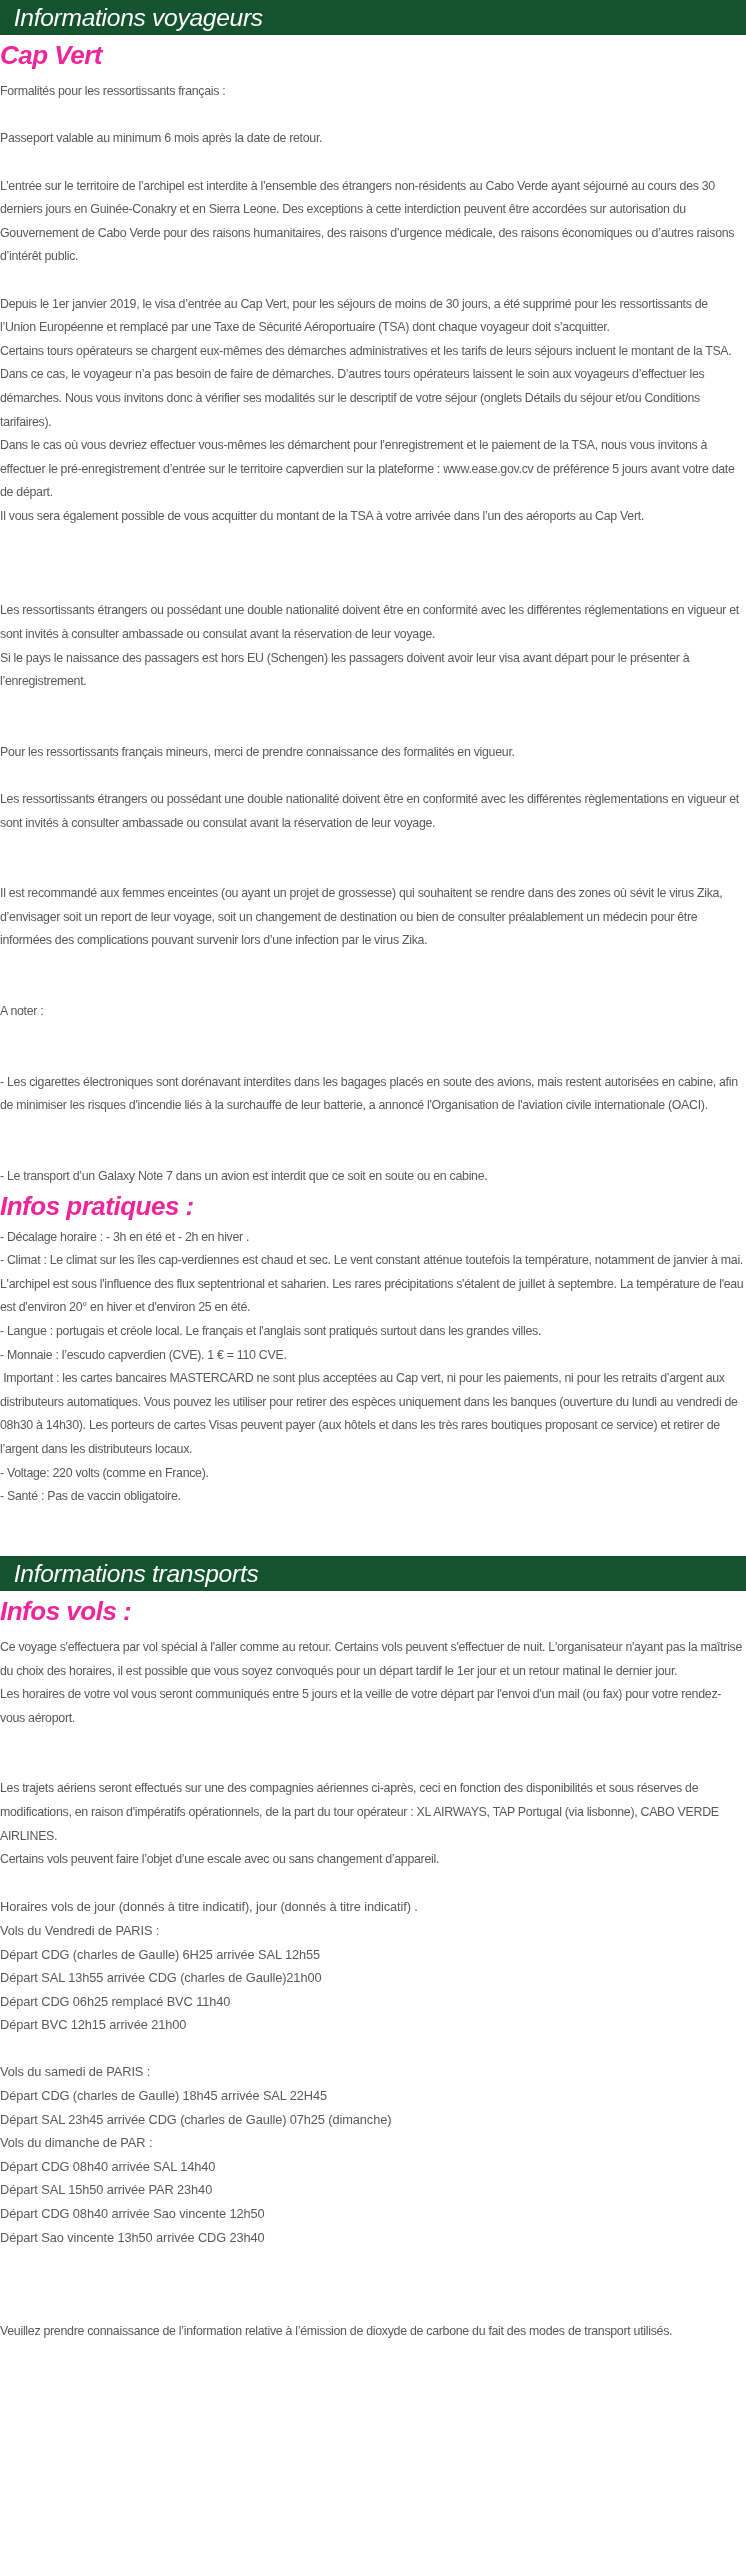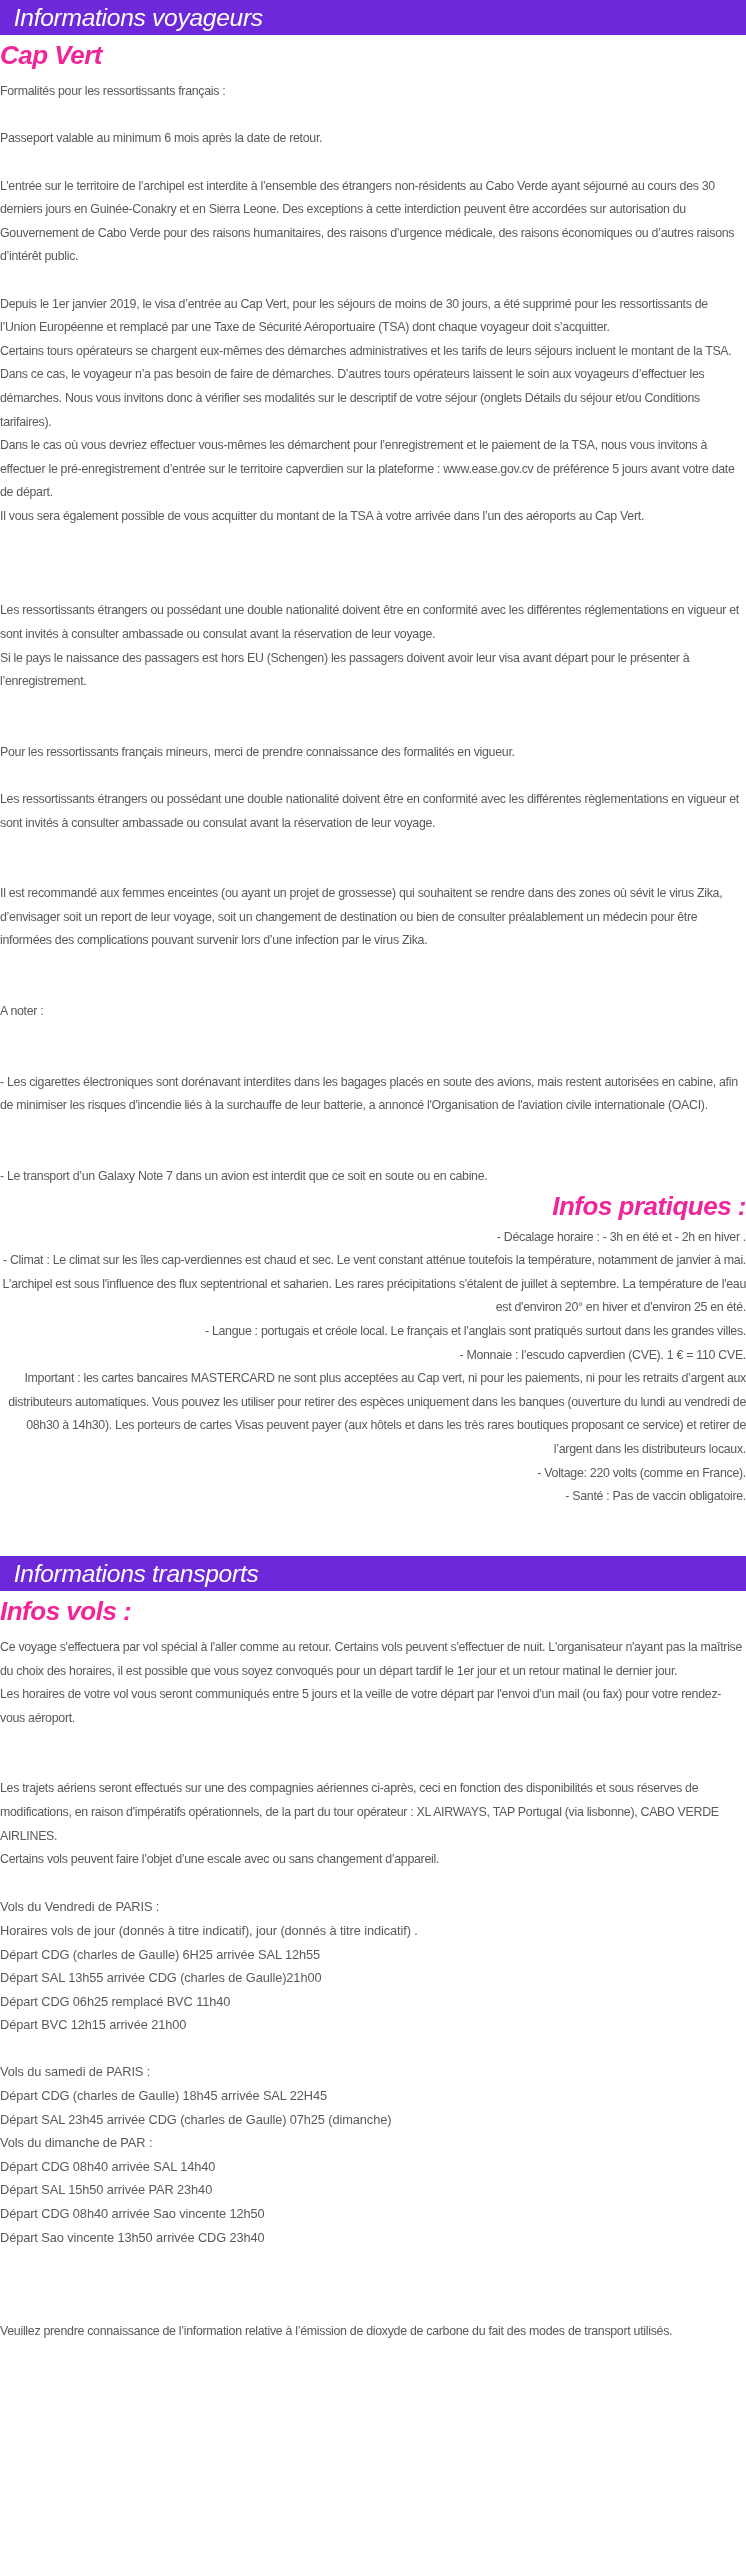--- a/index.html
+++ b/index.html
@@ -2,21 +2,21 @@
 <html><head>
 <meta charset="utf-8">
 <style>
   html, body { margin: 0; padding: 0; background: #ffffff; }
   body {
     width: 746px;
     font-family: "Liberation Sans", "DejaVu Sans", sans-serif;
     color: #555555;
   }
   .band {
-    background: #6d28d9;
+    background: #14532d;
     color: #ffffff;
     font-style: italic;
     font-size: 24.6px;
     line-height: 35px;
     height: 35px;
     padding-left: 13.8px;
     letter-spacing: -0.3px;
     white-space: nowrap;
     overflow: hidden;
   }
@@ -68,21 +68,21 @@
   <div class="sp2"></div>
   <p class="t">Il est recommandé aux femmes enceintes (ou ayant un projet de grossesse) qui souhaitent se rendre dans des zones où sévit le virus Zika, d’envisager soit un report de leur voyage, soit un changement de destination ou bien de consulter préalablement un médecin pour être informées des complications pouvant survenir lors d’une infection par le virus Zika.</p>
   <div class="sp2"></div>
   <p class="t">A noter :</p>
   <div class="sp2"></div>
   <p class="t">- Les cigarettes électroniques sont dorénavant interdites dans les bagages placés en soute des avions, mais restent autorisées en cabine, afin de minimiser les risques d'incendie liés à la surchauffe de leur batterie, a annoncé l'Organisation de l'aviation civile internationale (OACI).</p>
   <div class="sp2"></div>
   <p class="t">- Le transport d’un Galaxy Note 7 dans un avion est interdit que ce soit en soute ou en cabine.</p>
 </section>
 
-<section style="margin-top:3.9px;text-align:right;">
+<section style="margin-top:3.9px;">
   <div class="h2" style="margin-top:3.9px;margin-bottom:3.9px;">Infos pratiques :</div>
   <p class="t">- Décalage horaire : - 3h en été et - 2h en hiver .</p>
   <p class="t">- Climat : Le climat sur les îles cap-verdiennes est chaud et sec. Le vent constant atténue toutefois la température, notamment de janvier à mai. L'archipel est sous l'influence des flux septentrional et saharien. Les rares précipitations s'étalent de juillet à septembre. La température de l'eau est d'environ 20° en hiver et d'environ 25 en été.</p>
   <p class="t">- Langue : portugais et créole local. Le français et l'anglais sont pratiqués surtout dans les grandes villes.</p>
   <p class="t">- Monnaie : l’escudo capverdien (CVE). 1 € = 110 CVE.</p>
   <p class="t" style="white-space:pre-wrap;"> Important : les cartes bancaires MASTERCARD ne sont plus acceptées au Cap vert, ni pour les paiements, ni pour les retraits d’argent aux distributeurs automatiques. Vous pouvez les utiliser pour retirer des espèces uniquement dans les banques (ouverture du lundi au vendredi de 08h30 à 14h30). Les porteurs de cartes Visas peuvent payer (aux hôtels et dans les très rares boutiques proposant ce service) et retirer de l’argent dans les distributeurs locaux.</p>
   <p class="t">- Voltage: 220 volts (comme en France).</p>
   <p class="t">- Santé : Pas de vaccin obligatoire.</p>
 </section>
 
@@ -90,22 +90,22 @@
   <div class="band">Informations transports</div>
   <div class="h2">Infos vols :</div>
   <p class="t">Ce voyage s'effectuera par vol spécial à l'aller comme au retour. Certains vols peuvent s'effectuer de nuit. L'organisateur n'ayant pas la maîtrise du choix des horaires, il est possible que vous soyez convoqués pour un départ tardif le 1er jour et un retour matinal le dernier jour.</p>
   <p class="t">Les horaires de votre vol vous seront communiqués entre 5 jours et la veille de votre départ par l'envoi d'un mail (ou fax) pour votre rendez-vous aéroport.</p>
   <div class="sp2"></div>
   <p class="t">Les trajets aériens seront effectués sur une des compagnies aériennes ci-après, ceci en fonction des disponibilités et sous réserves de modifications, en raison d'impératifs opérationnels, de la part du tour opérateur : XL AIRWAYS, TAP Portugal (via lisbonne), CABO VERDE AIRLINES.</p>
   <p class="t">Certains vols peuvent faire l’objet d’une escale avec ou sans changement d’appareil.</p>
   <div class="sp1"></div>
 
   <div class="schedule">
+    <p class="t">Horaires vols de jour (donnés à titre indicatif), jour (donnés à titre indicatif) .</p>
     <p class="t">Vols du Vendredi de PARIS :</p>
-    <p class="t">Horaires vols de jour (donnés à titre indicatif), jour (donnés à titre indicatif) .</p>
     <p class="t">Départ CDG (charles de Gaulle) 6H25 arrivée SAL 12h55</p>
     <p class="t">Départ SAL 13h55 arrivée CDG (charles de Gaulle)21h00</p>
     <p class="t">Départ CDG 06h25 remplacé BVC 11h40</p>
     <p class="t">Départ BVC 12h15 arrivée 21h00</p>
   </div>
   <div class="sp1"></div>
   <div class="schedule">
     <p class="t">Vols du samedi de PARIS :</p>
     <p class="t">Départ CDG (charles de Gaulle) 18h45 arrivée SAL 22H45</p>
     <p class="t">Départ SAL 23h45 arrivée CDG (charles de Gaulle) 07h25 (dimanche)</p>

